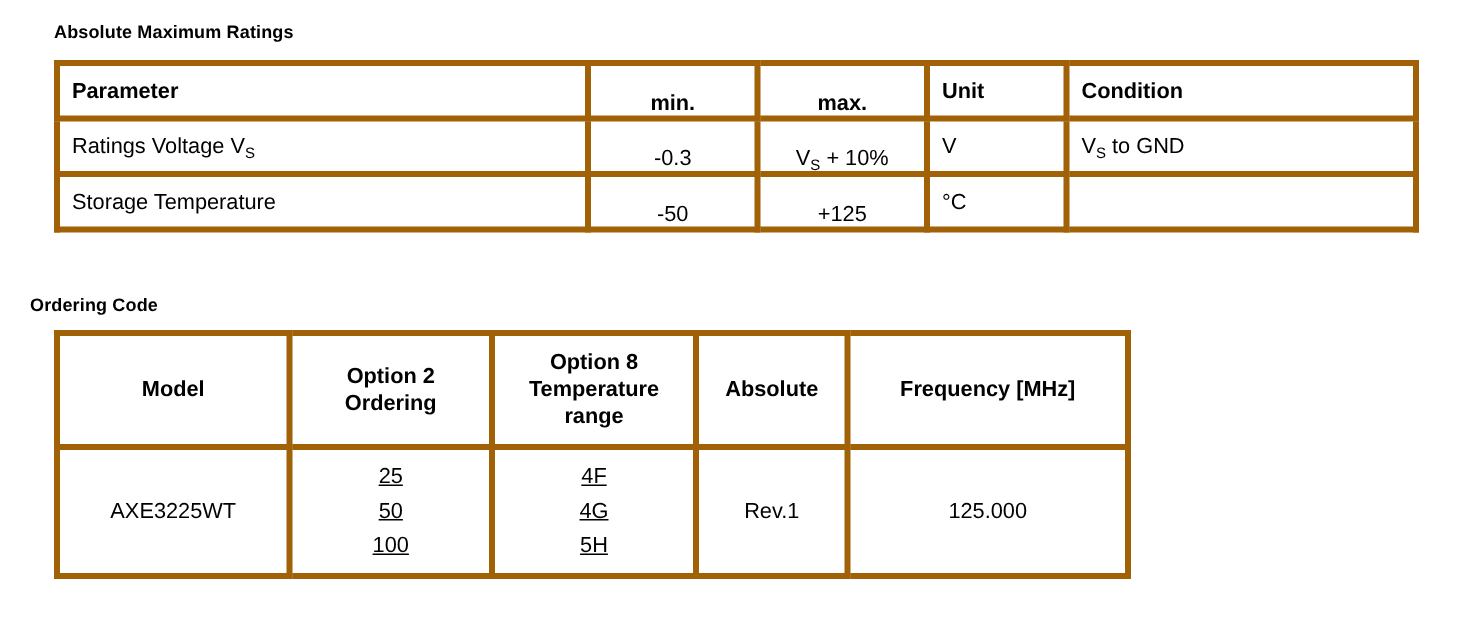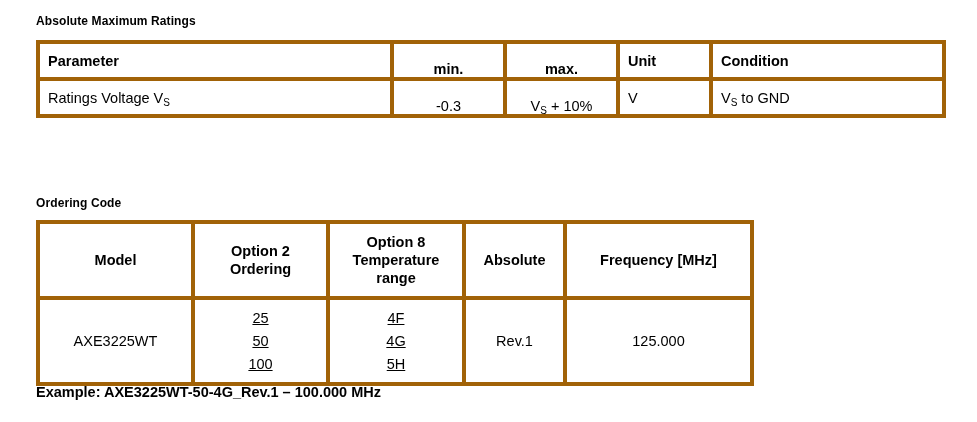--- a/index.html
+++ b/index.html
@@ -67,21 +67,21 @@
   }
   sub {
     font-size: 10px;
     vertical-align: baseline;
     position: relative;
     top: 3px;
   }
   
   #oc-title {
     position: absolute;
-    left: 36px;
+    left: 20px;
     top: 196px;
   }
   #oc-table {
     position: absolute;
     left: 36px;
     top: 220px;
     width: 714px;
   }
   #oc-table td {
     text-align: center;
@@ -152,20 +152,37 @@
         <td>
           <div class="cell ctr"><span>V</span><sub>S</sub><span> + 10%</span></div>
         </td>
         <td>
             <div class="cell lft">V</div>
           </td>
         <td>
           <div class="cell lft"><span>V</span><sub>S</sub><span> to GND</span></div>
         </td>
       </tr>
+      <tr>
+        <td>
+          <div class="cell lft"><span>Storage Temperature</span><sub></sub></div>
+        </td>
+        <td>
+            <div class="cell ctr">-50</div>
+          </td>
+        <td>
+          <div class="cell ctr"><span>+125</span><sub></sub><span></span></div>
+        </td>
+        <td>
+            <div class="cell lft">°C</div>
+          </td>
+        <td>
+          <div class="cell lft"><span></span><sub></sub><span></span></div>
+        </td>
+      </tr>
     </tbody>
   </table>
 
   <div id="oc-title" class="section-title">Ordering Code</div>
 
   <table id="oc-table" class="doc">
     <colgroup>
       <col style="width:155px">
       <col style="width:135px">
       <col style="width:136px">
@@ -210,15 +227,14 @@
         <td class="body-cell">
           <span>Rev.1</span>
         </td>
         <td class="body-cell">
           <span>125.000</span>
         </td>
       </tr>
     </tbody>
   </table>
 
-  <div id="example-line">Example: AXE3225WT-50-4G_Rev.1 – 100.000 MHz</div>
 
 </div>
 
 </body></html>

